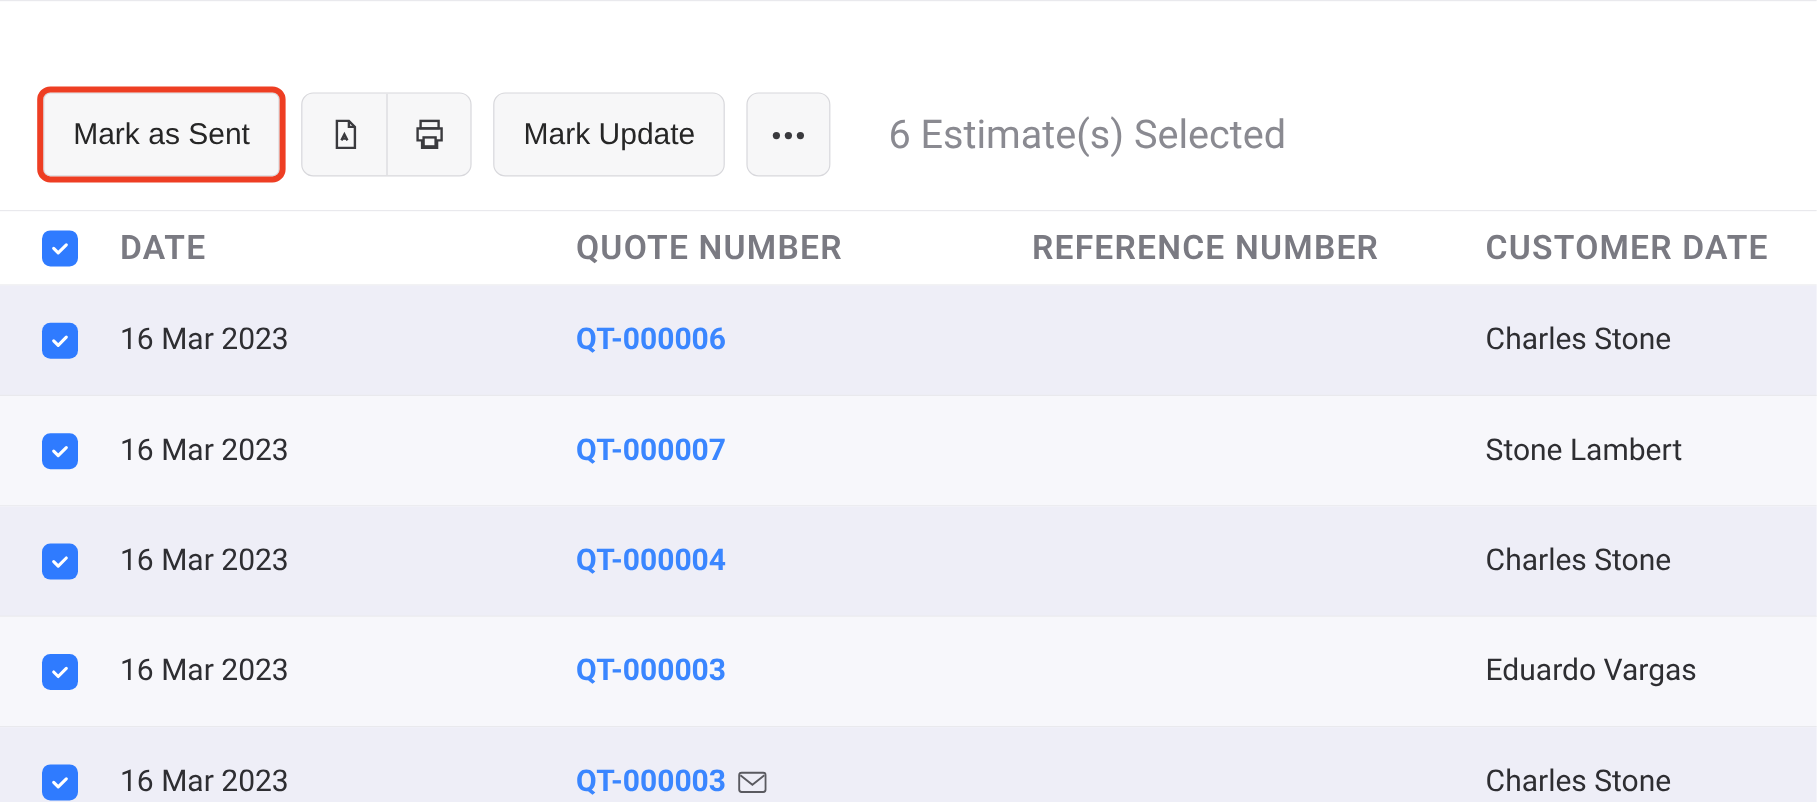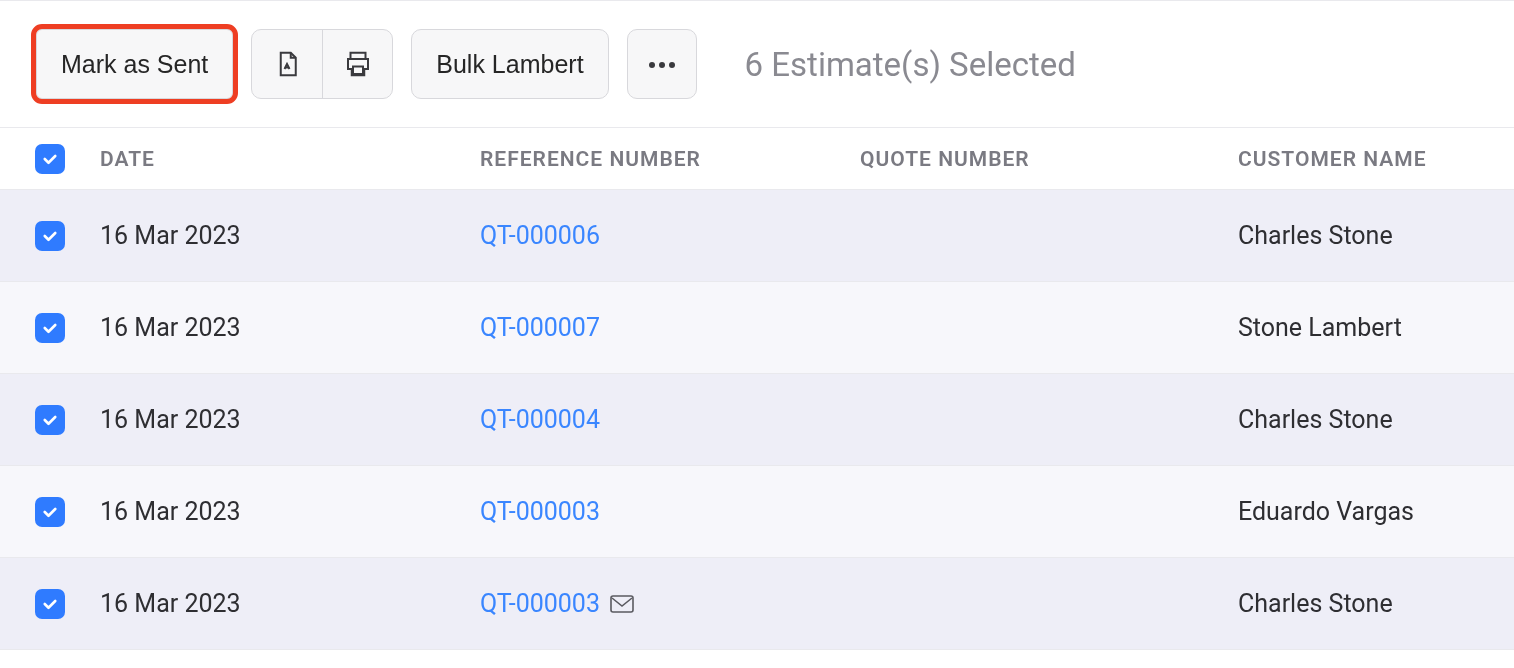--- a/index.html
+++ b/index.html
@@ -13,20 +13,21 @@
   .wrapper {
     width: 1514px;
     border-top: 1px solid #e9e9ed;
   }
   .toolbar {
     display: flex;
     align-items: center;
     gap: 18px;
     padding: 28px 36px 28px 36px;
     border-bottom: 1px solid #e9e9ed;
+    margin-top: 48px;
   }
   .btn {
     display: inline-flex;
     align-items: center;
     justify-content: center;
     background: #f7f7f8;
     border: 1px solid #d8d8dc;
     border-radius: 10px;
     font-size: 25px;
     color: #262626;
@@ -81,21 +82,21 @@
 
   
   .table {
     width: 100%;
   }
   .thead {
     display: grid;
     grid-template-columns: 100px 380px 380px 378px 1fr;
     align-items: center;
     height: 62px;
-    font-size: 21px;
+    font-size: 28px;
     letter-spacing: 1px;
     color: #7a7a82;
     font-weight: 600;
     border-bottom: 1px solid #e9e9ed;
   }
   .row {
     display: grid;
     grid-template-columns: 100px 380px 380px 378px 1fr;
     align-items: center;
     height: 92px;
@@ -117,21 +118,21 @@
     border-radius: 7px;
     background: #2f7bff;
     display: inline-flex;
     align-items: center;
     justify-content: center;
     cursor: pointer;
   }
   .checkbox svg { display: block; }
   .quote-link {
     color: #3a86ff;
-    font-weight: 400;
+    font-weight: 700;
     cursor: pointer;
     display: inline-flex;
     align-items: center;
     gap: 10px;
   }
   .mail-icon { color: #5a5a60; display:inline-flex; }
 </style>
 </head>
 <body>
 
@@ -156,21 +157,21 @@
         <span>
           <svg width="30" height="30" viewBox="0 0 24 24" fill="none" stroke="#3a3a3e" stroke-width="1.6">
             <rect x="6" y="3" width="12" height="5"></rect>
             <path d="M4 8h16v8h-3v5H7v-5H4z"></path>
             <rect x="8" y="14" width="8" height="6"></rect>
           </svg>
         </span>
       </button>
     </div>
 
-    <button class="btn">Bulk Lambert</button>
+    <button class="btn">Mark Update</button>
 
     <button class="more-btn">
       <span>
         <svg width="30" height="8" viewBox="0 0 30 8" fill="#3a3a3e">
           <circle cx="5" cy="4" r="3"></circle>
             <circle cx="15" cy="4" r="3"></circle>
             <circle cx="25" cy="4" r="3"></circle>
         </svg>
       </span>
     </button>
@@ -182,23 +183,23 @@
 
     <div class="thead">
       <div class="cell-checkbox">
         <span class="checkbox">
           <svg width="18" height="18" viewBox="0 0 24 24" fill="none" stroke="#fff" stroke-width="3.5" stroke-linecap="round" stroke-linejoin="round">
               <polyline points="5 12 10 17 19 8"></polyline>
             </svg>
         </span>
       </div>
       <div>DATE</div>
+      <div>QUOTE NUMBER</div>
       <div>REFERENCE NUMBER</div>
-      <div>QUOTE NUMBER</div>
-      <div>CUSTOMER NAME</div>
+      <div>CUSTOMER DATE</div>
     </div>
 
     <div class="row">
       <div class="cell-checkbox">
         <span class="checkbox">
           <svg width="18" height="18" viewBox="0 0 24 24" fill="none" stroke="#fff" stroke-width="3.5" stroke-linecap="round" stroke-linejoin="round">
               <polyline points="5 12 10 17 19 8"></polyline>
             </svg>
         </span>
       </div>

